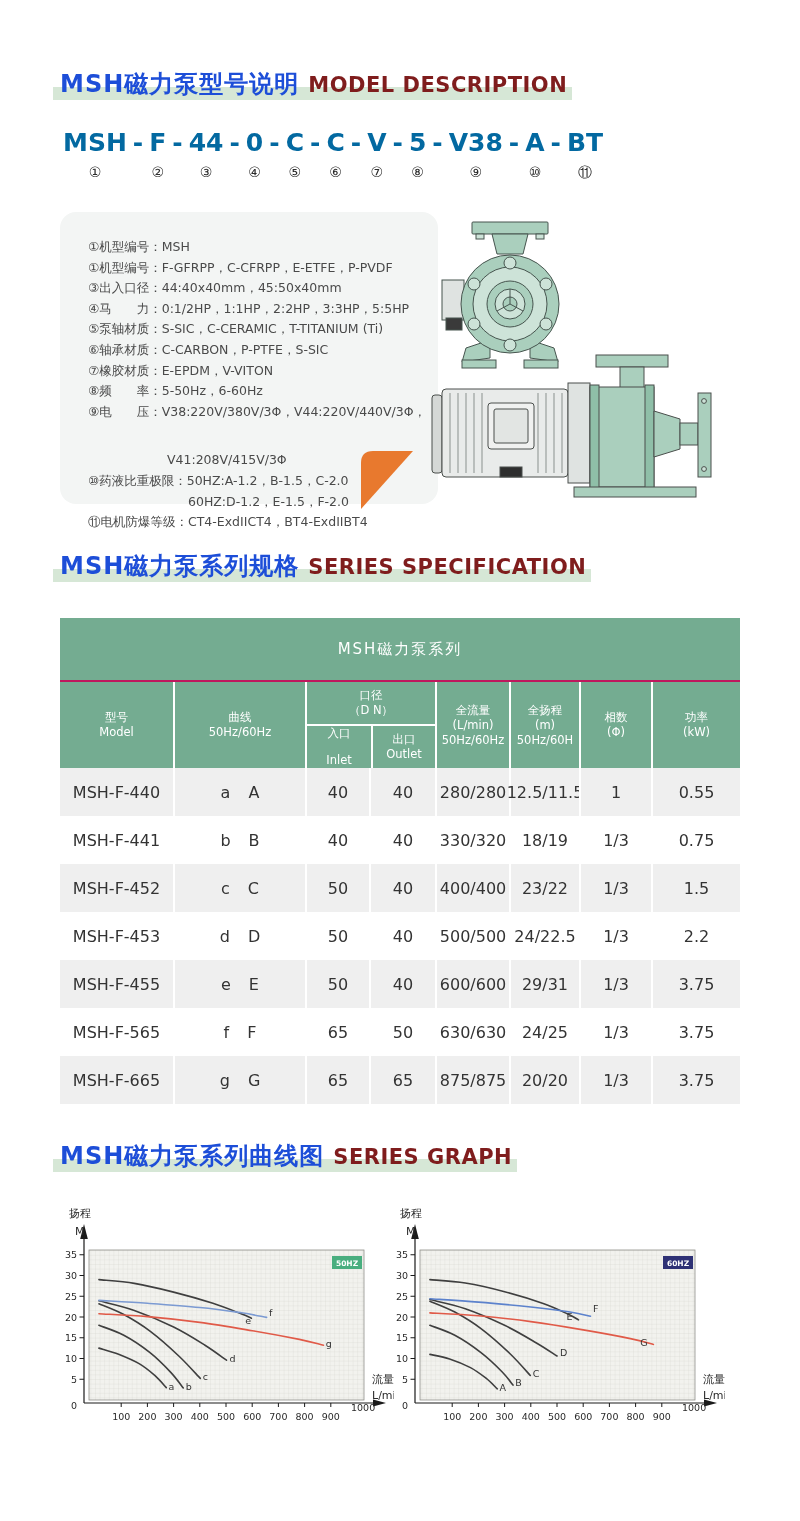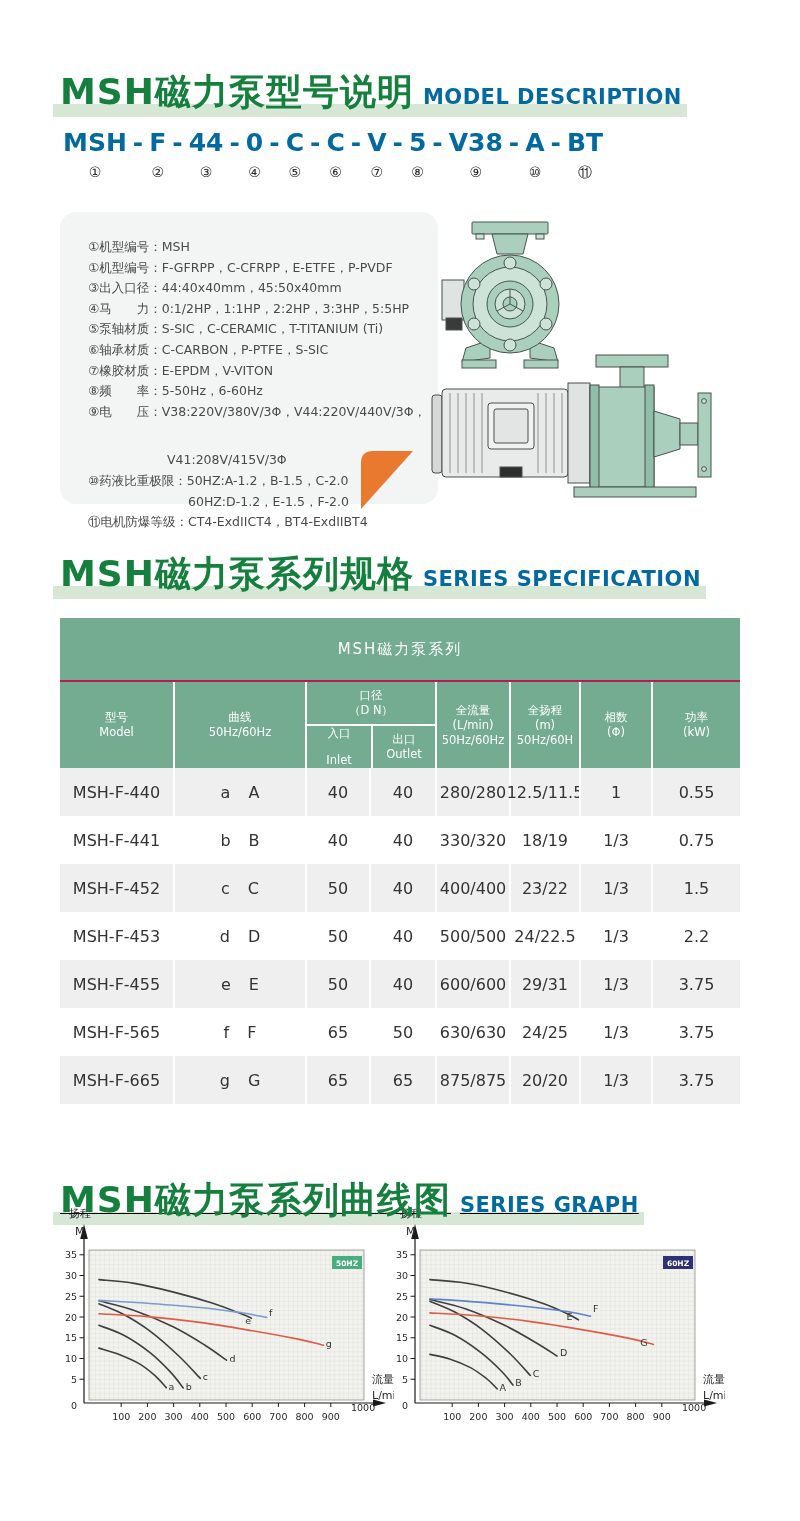--- a/index.html
+++ b/index.html
@@ -1,21 +1,21 @@
 <!DOCTYPE html>
 <html><head>
 <meta charset="utf-8">
 <style>
   html,body{margin:0;padding:0;background:#fff;}
   .page{position:relative;width:800px;height:1521px;background:#ffffff;overflow:hidden;
         font-family:"DejaVu Sans","Liberation Sans",sans-serif;}
   
   .sec-title{position:absolute;white-space:nowrap;}
-  .sec-title .cn{position:relative;z-index:1;font-size:36px;font-weight:bold;color:#15803d;letter-spacing:1px;}
-  .sec-title .en{position:relative;z-index:1;font-size:21px;font-weight:bold;color:#0369a1;margin-left:9px;letter-spacing:.5px;}
+  .sec-title .cn{position:relative;z-index:1;font-size:24px;font-weight:bold;color:#1d4ed8;letter-spacing:1px;}
+  .sec-title .en{position:relative;z-index:1;font-size:21px;font-weight:bold;color:#7f1d1d;margin-left:9px;letter-spacing:.5px;}
   .sec-title .bar{position:absolute;left:-7px;right:-5px;bottom:0;height:13px;background:#d6e7d6;z-index:0;}
   
   #model-code{position:absolute;left:58px;top:128px;display:flex;align-items:flex-start;}
   .mc-col{display:flex;flex-direction:column;align-items:center;margin:0 5px;}
   .mc-col.sep{margin:0 1px;}
   .mc-text{font-size:25px;font-weight:bold;color:#0369a1;line-height:30px;}
   .mc-num{font-size:14px;color:#2b2b2b;margin-top:6px;line-height:16px;}
   
   .spec-box{position:absolute;left:60px;top:212px;width:378px;height:292px;background:#f3f5f4;
             border-radius:16px;padding:25px 0 0 28px;box-sizing:border-box;}
@@ -351,21 +351,21 @@
           <div class="tcell">65</div>
           <div class="tcell">65</div>
           <div class="tcell">875/875</div>
           <div class="tcell">20/20</div>
           <div class="tcell">1/3</div>
           <div class="tcell">3.75</div>
         </div>
       </div>
   </div>
 
-  <div class="sec-title" style="left:60px;top:1176px;text-decoration:underline;">
+  <div class="sec-title" style="left:60px;top:1140px;">
     <span class="bar"></span>
     <span class="cn">MSH磁力泵系列曲线图</span><span class="en">SERIES GRAPH</span>
   </div>
 
   <svg id="chart50" class="chart" style="left:49px;top:1195px;" width="345" height="235" viewBox="0 0 345 235">
       <defs>
         <pattern id="gridA" width="4.6" height="4.6" patternUnits="userSpaceOnUse">
           <path d="M 4.6 0 L 0 0 0 4.6" fill="none" stroke="#d9d9d2" stroke-width="0.6"></path>
         </pattern>
       </defs>

